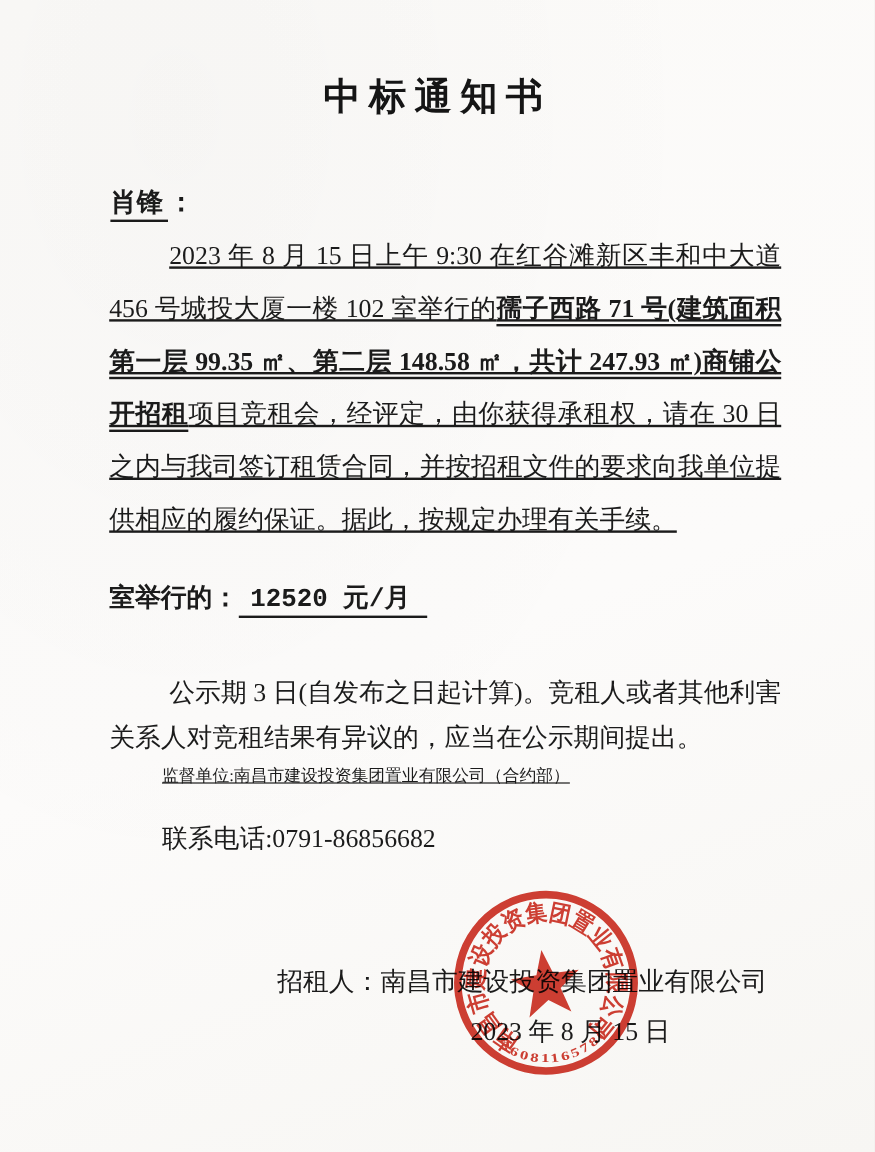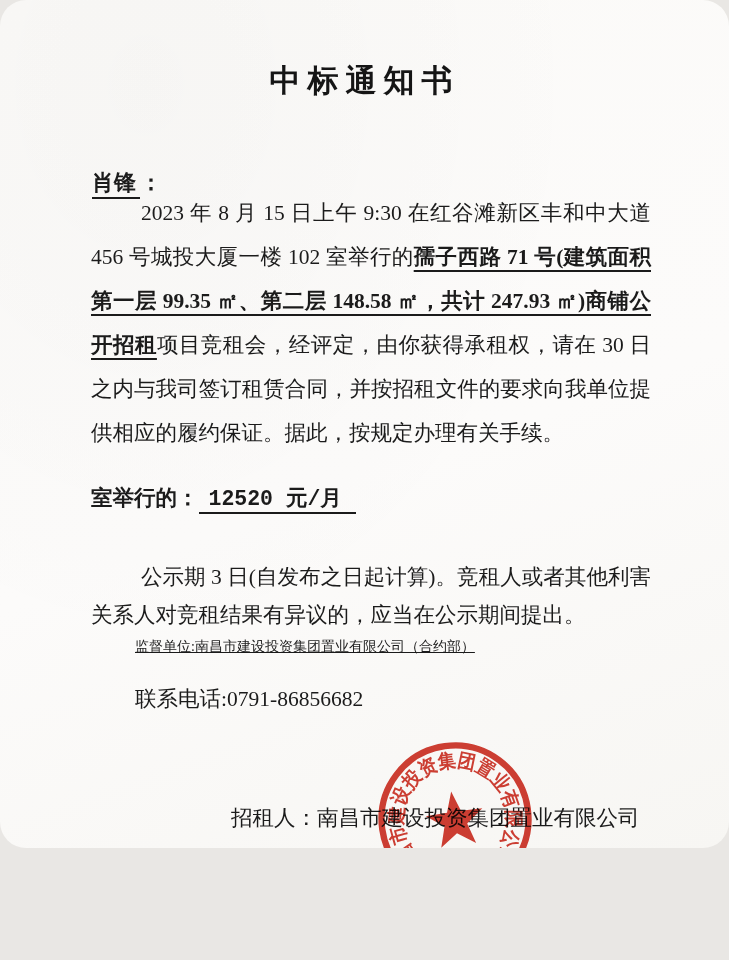--- a/index.html
+++ b/index.html
@@ -2,57 +2,56 @@
 <html><head>
 <meta charset="utf-8">
 <style>
   html,body{margin:0;padding:0;}
   body{
     background:#e9e7e4;
     font-family:"Liberation Serif","DejaVu Serif",serif;
   }
   #page{
     position:relative;
-    width:729px;height:848px;
+    width:729px;height:960px;
     margin:0 auto;
     background:
       radial-gradient(ellipse at 20% 10%, rgba(0,0,0,0.02), rgba(0,0,0,0) 55%),
       linear-gradient(160deg,#fbfaf8 0%,#fcfbfa 55%,#f7f6f3 100%);
     color:#1b1b1b;
     overflow:hidden;
-    border-radius:26px;
   }
   .abs{position:absolute;}
   .doc-title{
     top:60px;left:0;right:0;
     text-align:center;
     font-size:31px;
     font-weight:700;
     letter-spacing:7px;
     color:#151515;
   }
   .salutation{
-    top:168px;left:92px;
+    top:154px;left:92px;
     font-size:22px;
     font-weight:700;
   }
   .salutation .name{
     border-bottom:2px solid #1b1b1b;
     padding:0 4px 2px 0;
   }
   .body-para{
     left:91px;width:560px;
     font-size:21.5px;
     line-height:44px;
     text-align:justify;
     text-justify:inter-ideograph;
     text-indent:50px;
     color:#1b1b1b;
   }
-  .para-main{top:191px;}
+  .para-main{top:191px;text-decoration:underline;}
   .para-main .emphasis{
     font-weight:700;
     text-decoration:underline;
     text-decoration-thickness:2px;
     text-underline-offset:6px;
   }
   .result-line{
     top:483px;left:91px;
     font-size:21.5px;
     font-weight:700;

